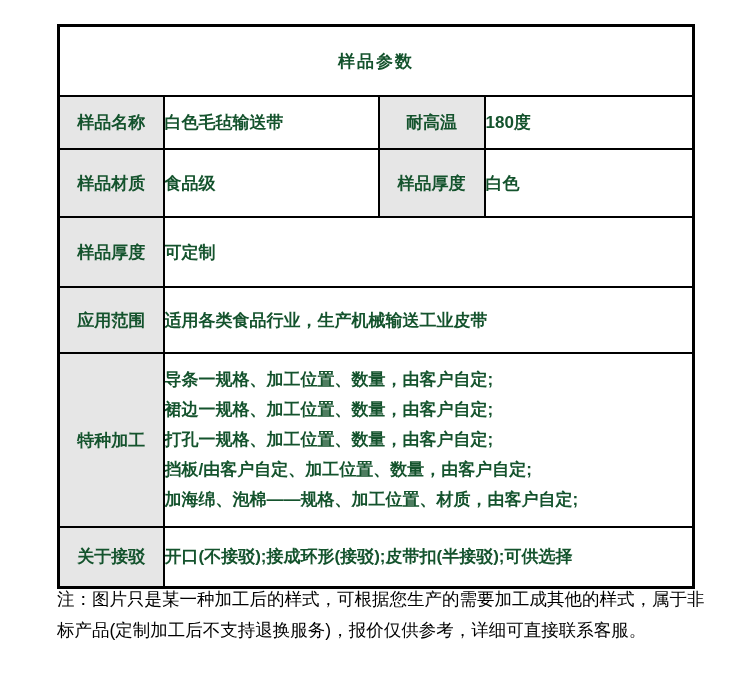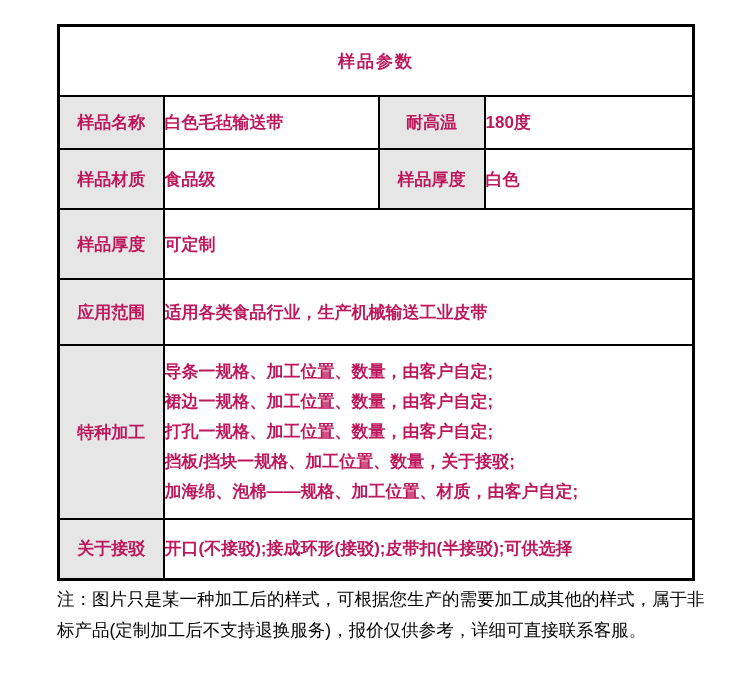--- a/index.html
+++ b/index.html
@@ -24,21 +24,21 @@
     border-collapse: collapse;
     table-layout: fixed;
     width: 635px;
     border: 3px solid #000000;
     color: #000000;
   }
   table.spec-table td {
     border: 2px solid #000000;
     font-size: 17px;
     font-weight: bold;
-    color: #be185d;
+    color: #14532d;
     padding: 0;
     vertical-align: middle;
     overflow: hidden;
   }
   td.title-cell {
     height: 68px;
     text-align: center;
     font-size: 30px;
     font-weight: bold;
     letter-spacing: 2px;
@@ -58,21 +58,21 @@
     background: #ffffff;
   }
   td.multi {
     text-align: left;
     padding-left: 14px;
     background: #ffffff;
     line-height: 30px;
     margin-top: 12px;
   }
   tr.r-quad1 { height: 53px; margin-top: 37px; }
-  tr.r-quad2 { height: 60px; padding-left: 20px; }
+  tr.r-quad2 { height: 68px; padding-left: 20px; }
   tr.r-thick { height: 70px; }
   tr.r-app   { height: 66px; }
   tr.r-spec  { height: 174px; }
   tr.r-join  { height: 60px; }
   .note {
     position: absolute;
     left: 57px;
     top: 584px;
     width: 653px;
     font-size: 17.5px;
@@ -123,21 +123,21 @@
           <td class="lbl">应用范围</td>
           <td class="val-l" colspan="3">适用各类食品行业，生产机械输送工业皮带</td>
         </tr>
 
         <tr class="r-spec">
           <td class="lbl">特种加工</td>
           <td class="multi" colspan="3">
             <div>导条一规格、加工位置、数量，由客户自定;</div>
             <div>裙边一规格、加工位置、数量，由客户自定;</div>
             <div>打孔一规格、加工位置、数量，由客户自定;</div>
-            <div>挡板/挡块一规格、加工位置、数量，关于接驳;</div>
+            <div>挡板/由客户自定、加工位置、数量，由客户自定;</div>
             <div>加海绵、泡棉——规格、加工位置、材质，由客户自定;</div>
           </td>
         </tr>
 
         <tr class="r-join">
           <td class="lbl">关于接驳</td>
           <td class="val-l" colspan="3">开口(不接驳);接成环形(接驳);皮带扣(半接驳);可供选择</td>
         </tr>
       </tbody>
     </table>

